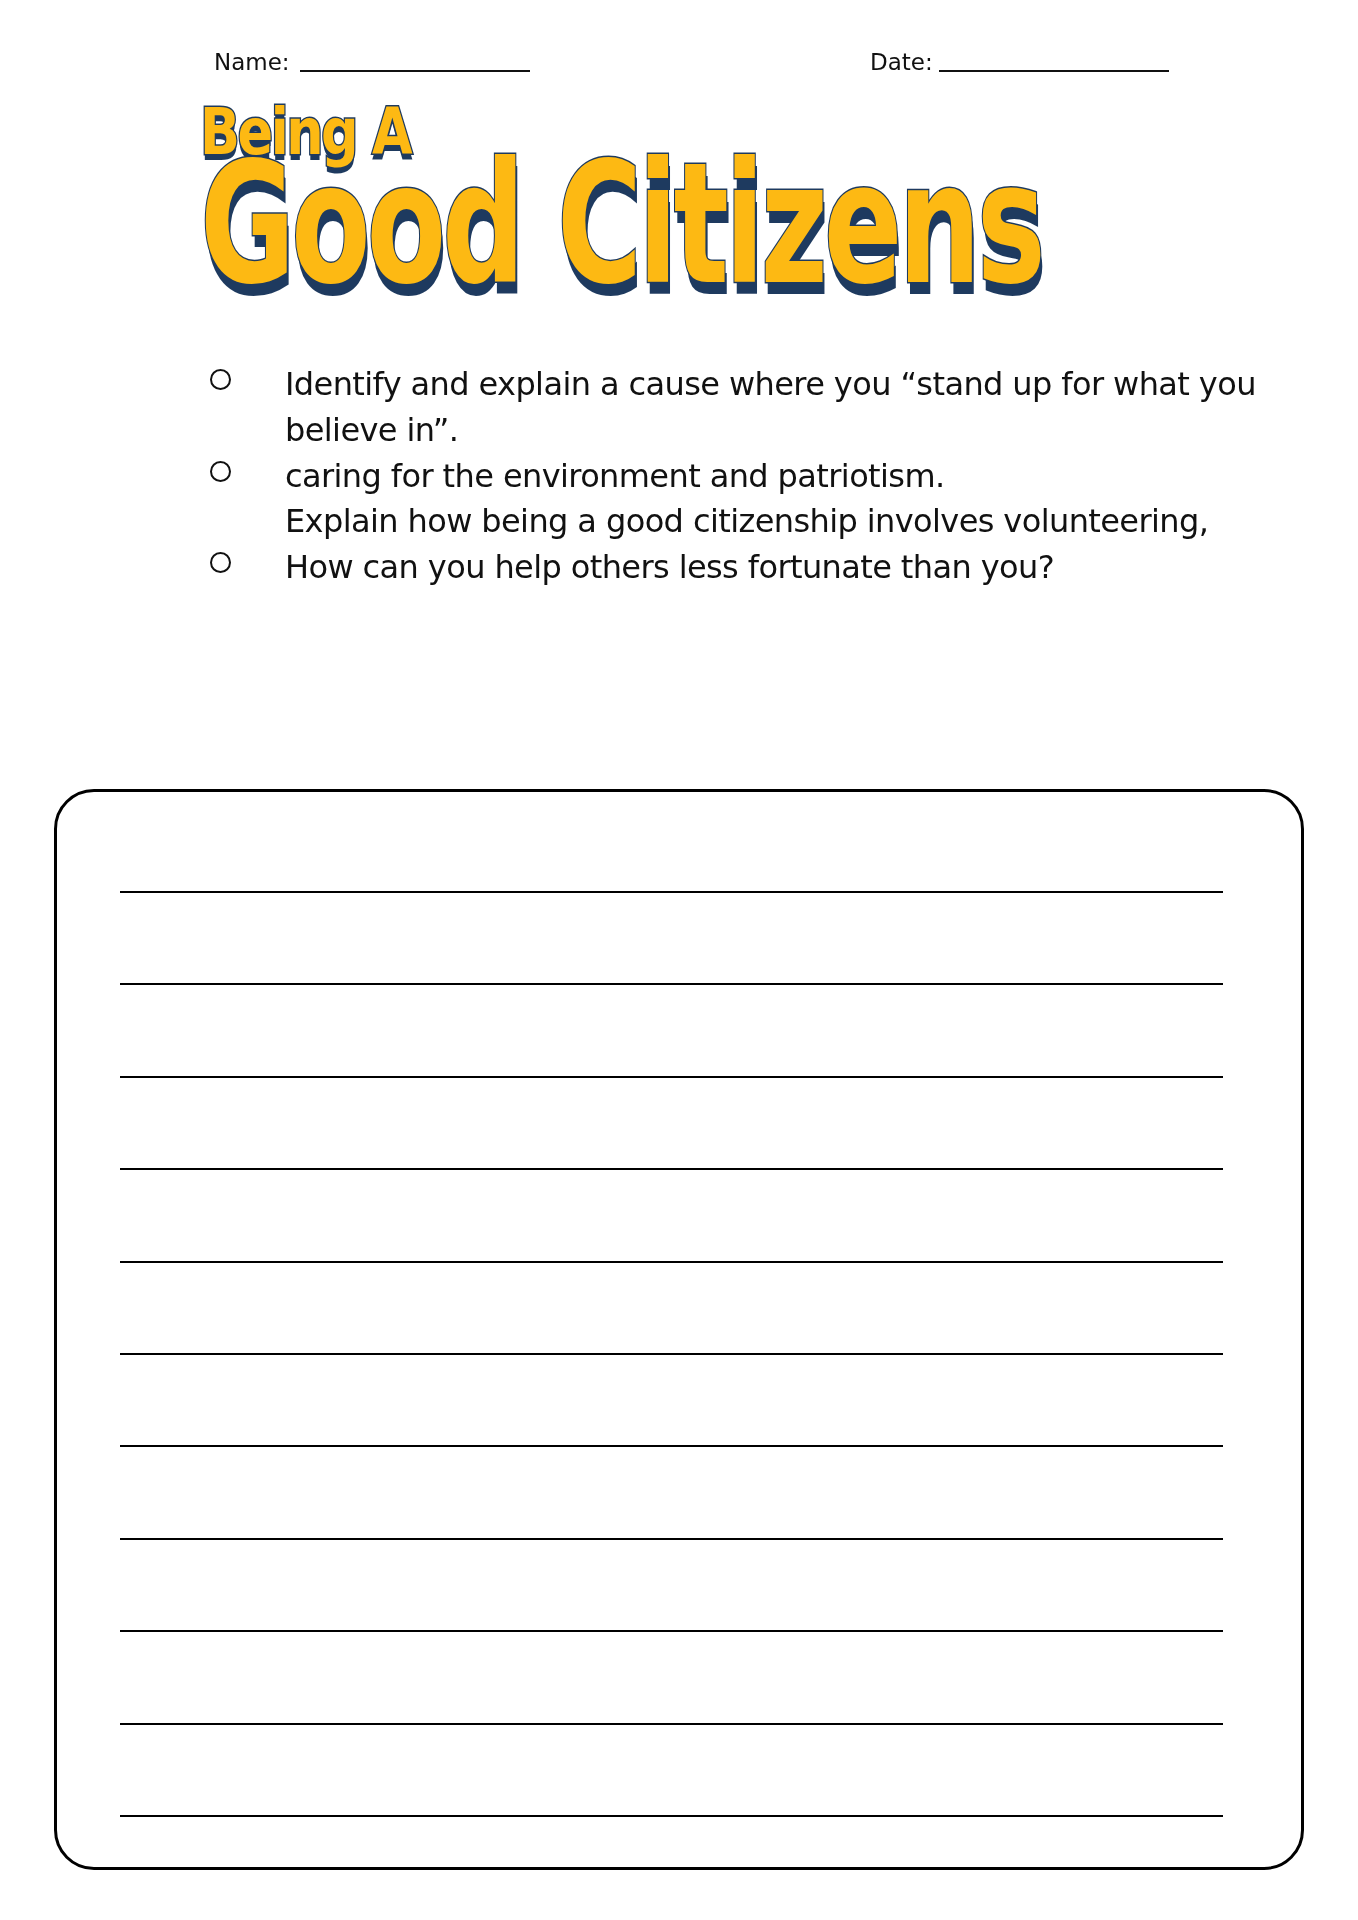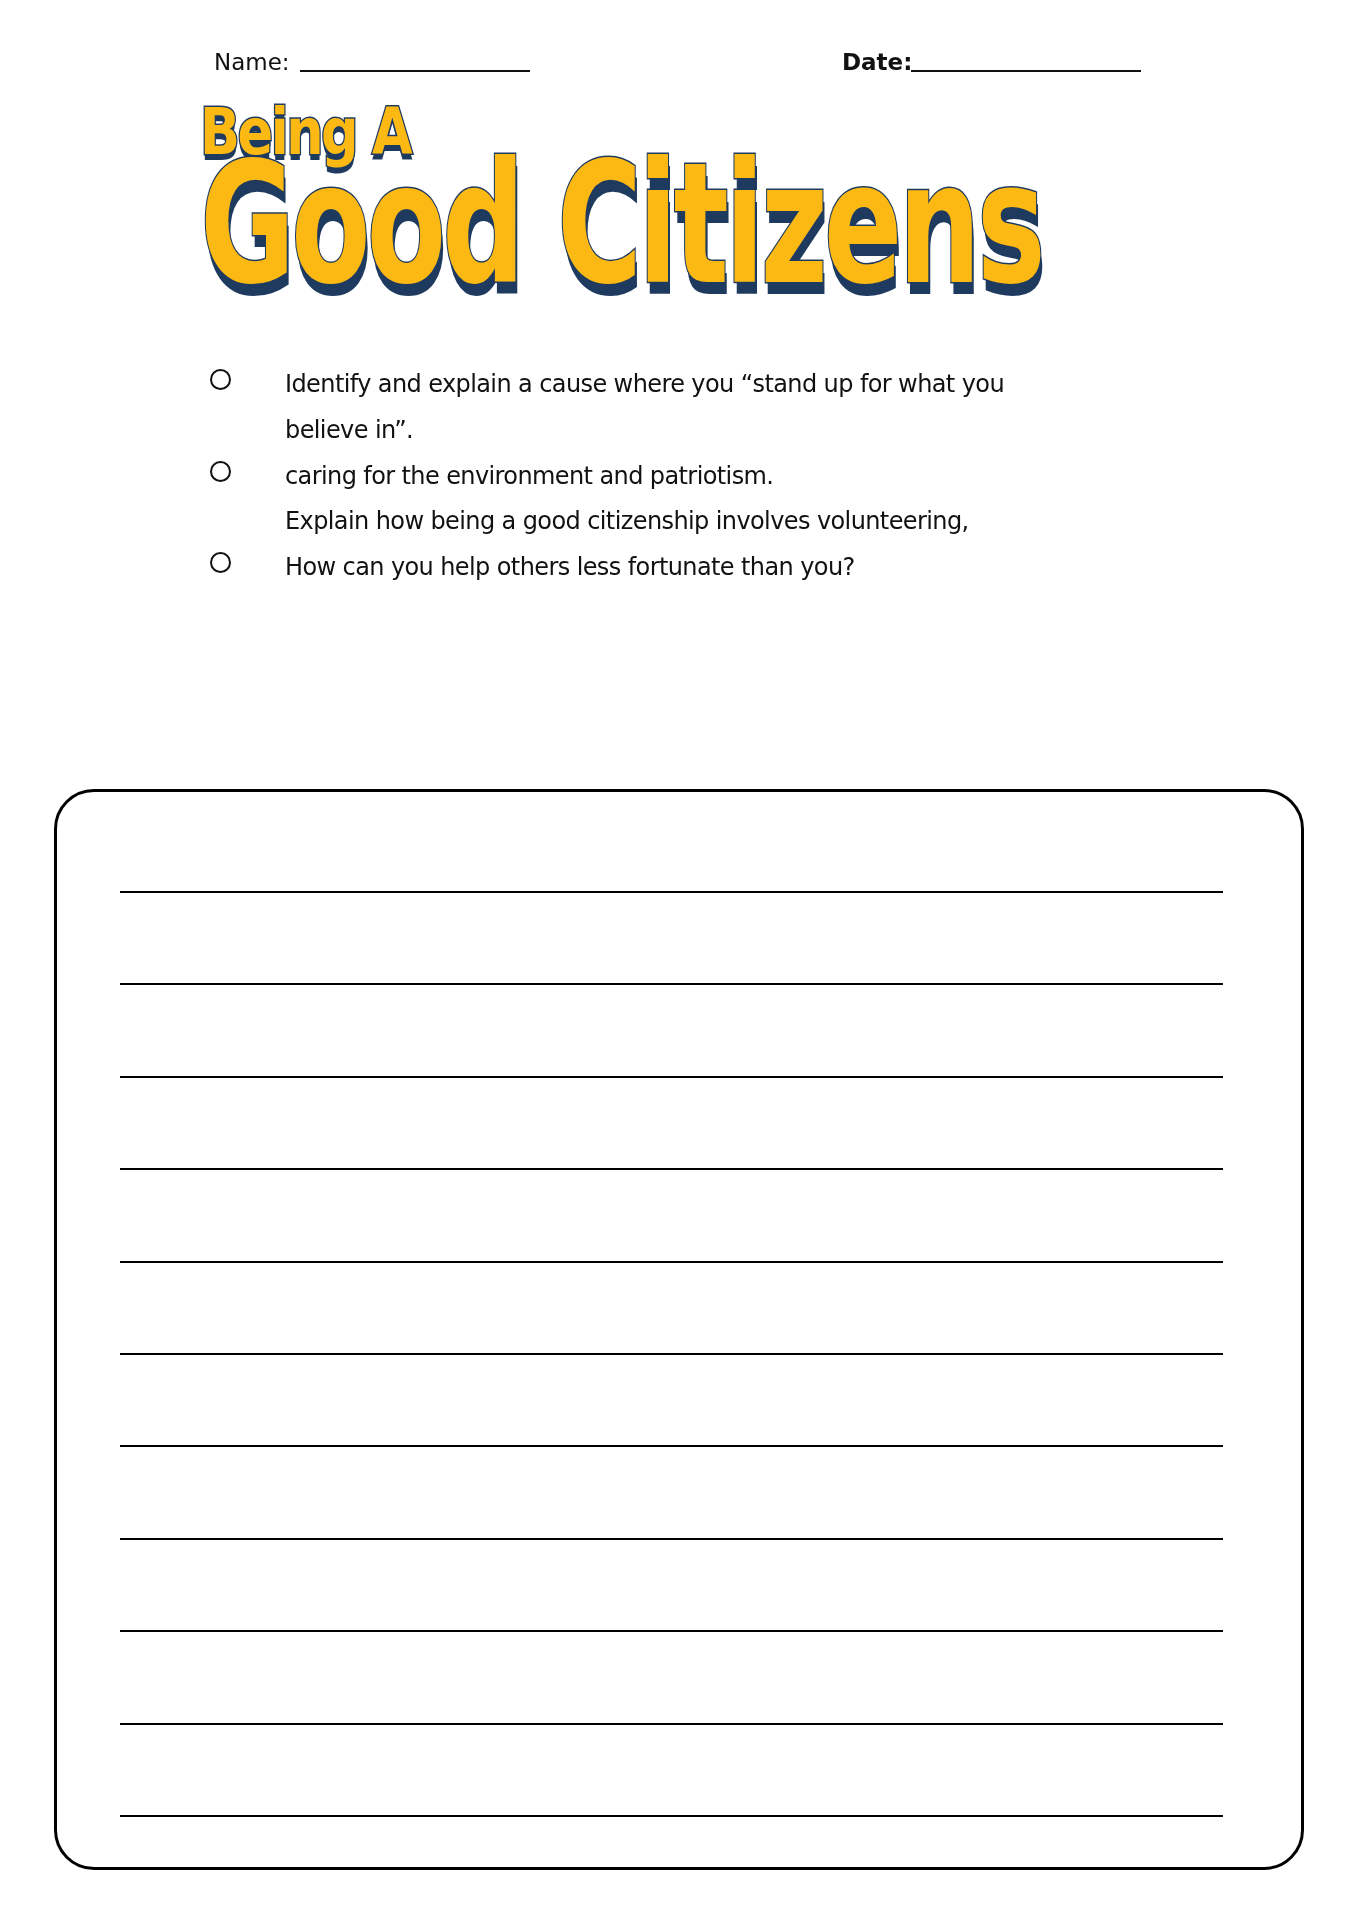--- a/index.html
+++ b/index.html
@@ -30,21 +30,21 @@
       white-space: nowrap;
     }
     .field-line {
       position: absolute;
       top: 26px;
       height: 2px;
       background: #111;
     }
     #name-field { left: 214px; }
     #name-field .field-line { left: 86px; width: 230px; }
-    #date-field { left: 842px; font-weight: bold; }
+    #date-field { left: 870px; }
     #date-field .field-line { left: 69px; width: 230px; }
 
     .title-wrap {
       position: absolute;
       left: 200px;
       top: 100px;
       width: 945px;
       height: 212px;
     }
     .title-line-1, .title-line-2 {
@@ -93,21 +93,21 @@
       left: 2px;
       top: 7px;
       width: 21px;
       height: 21px;
       border: 2.5px solid #111;
       border-radius: 50%;
       box-sizing: border-box;
     }
     .q-line {
       display: block;
-      font-size: 24px;
+      font-size: 32px;
       line-height: 45.8px;
       height: 45.8px;
       white-space: nowrap;
       letter-spacing: -0.6px;
       color: #111;
     }
 
     .answer-box {
       position: absolute;
       left: 54px;

